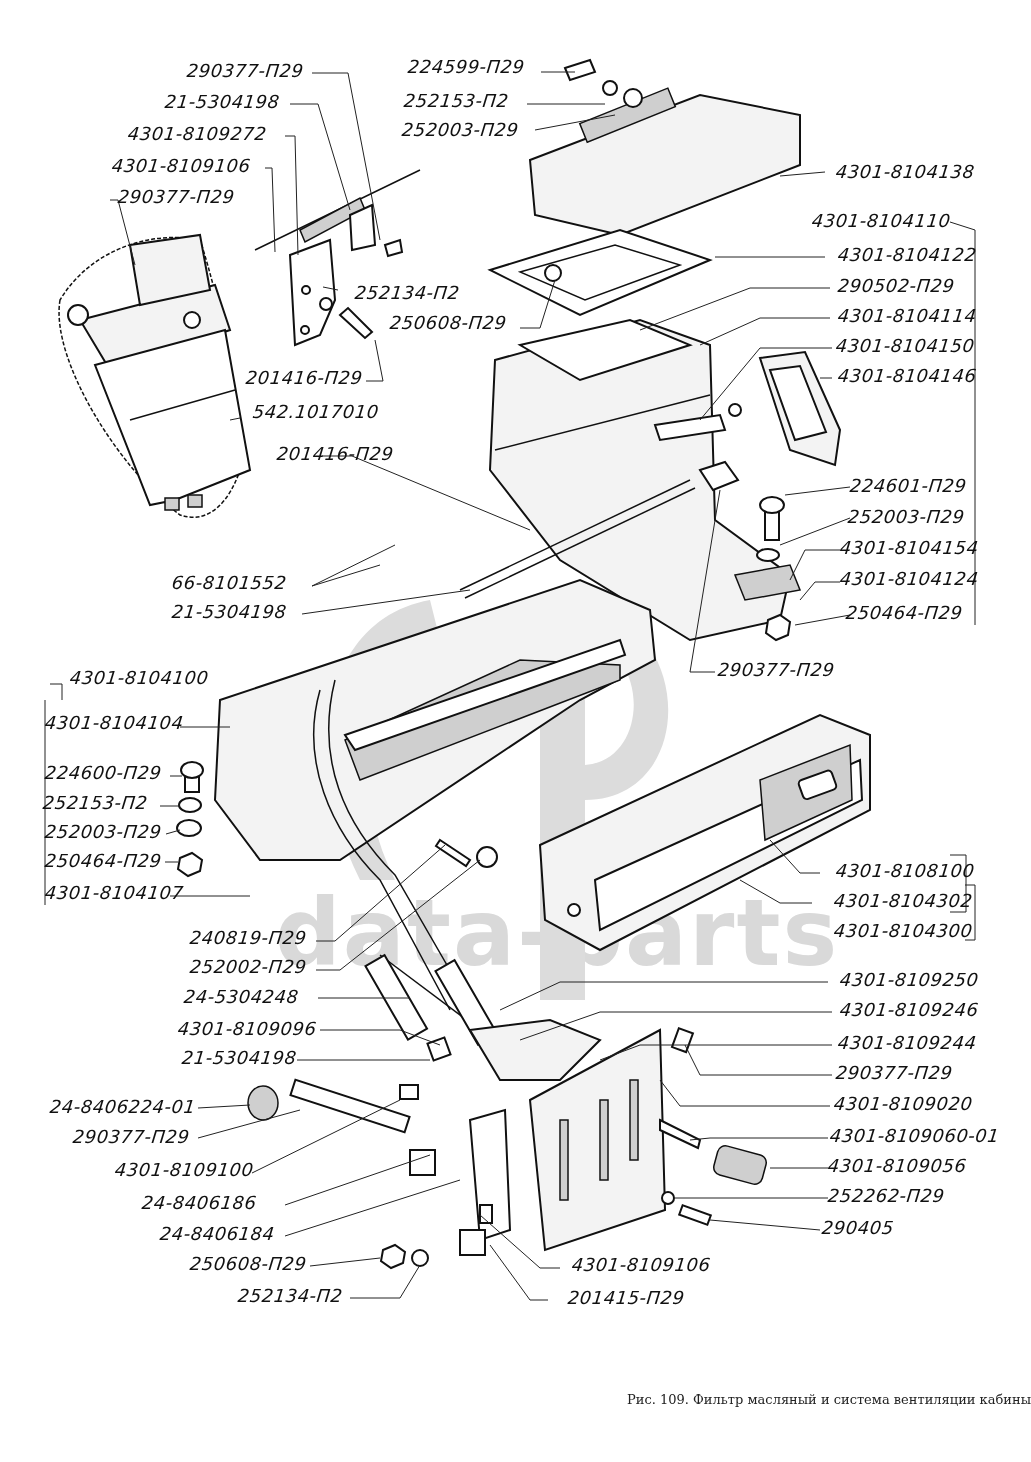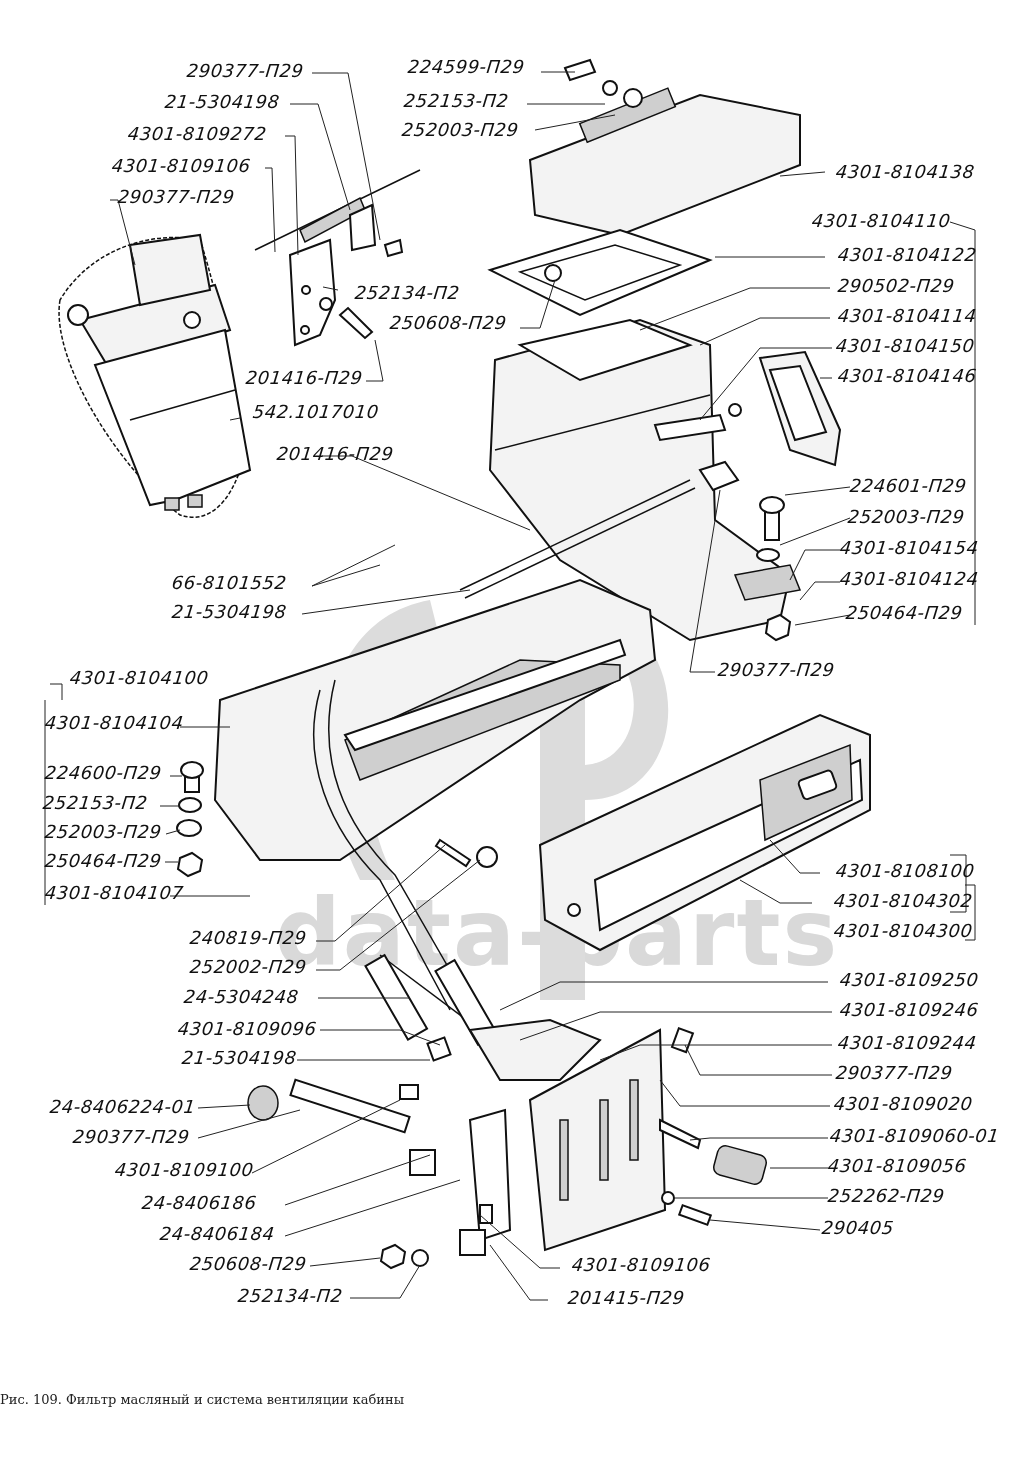--- a/index.html
+++ b/index.html
@@ -1,20 +1,20 @@
 <!DOCTYPE html>
 <html><head>
 <meta charset="utf-8">
 <style>
   html, body { margin:0; padding:0; background:#ffffff; }
   #page { position:relative; width:1031px; height:1462px; background:#ffffff; overflow:hidden; }
   #art { position:absolute; left:0; top:0; width:1031px; height:1462px; }
   .lbl { position:absolute; font-family:"DejaVu Sans", sans-serif; font-style:italic; font-size:18px;
          color:#111; white-space:nowrap; line-height:1; letter-spacing:0.5px; transform:skewX(-6deg); }
-  .cap { position:absolute; left:0; width:1031px; top:1392px; text-align:left;
+  .cap { position:absolute; left:0; width:1031px; top:1392px; text-align:right;
          font-family:"DejaVu Serif", serif; font-size:13px; color:#222; }
   .wm { position:absolute; font-family:"DejaVu Sans", sans-serif; font-weight:bold; color:#d9d9d9; }
   svg .part { fill:#f3f3f3; stroke:#111; stroke-width:2; }
   svg .partw { fill:#ffffff; stroke:#111; stroke-width:2; }
   svg .dark { fill:#cfcfcf; stroke:#111; stroke-width:1.5; }
   svg .lead { fill:none; stroke:#222; stroke-width:1; }
   svg .thin { fill:none; stroke:#111; stroke-width:1.5; }
   svg .wmshape { fill:#dcdcdc; stroke:none; }
 </style>
 </head>

